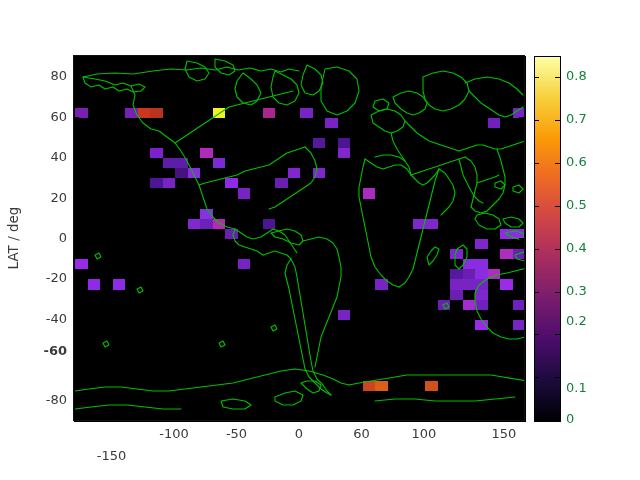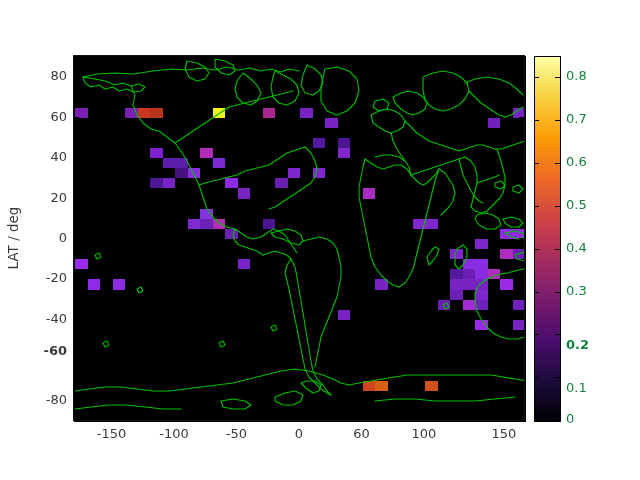--- a/index.html
+++ b/index.html
@@ -351,21 +351,21 @@
         <polyline points="438,130 444,128 448,132 444,136 438,134 438,130" style="stroke: rgb(0, 192, 0);"></polyline>
         <polyline points="420,126 426,124 430,128 426,132 420,130 420,126" style="stroke: rgb(0, 192, 0);"></polyline>
       </g>
     </svg>
   </div>
   <div id="axes-frame"></div>
 
   <div id="ticks-layer">
       <div class="tick-x" style="left: 111.5px;"></div>
       <div class="tick-x-top" style="left: 111.5px;"></div>
-      <div class="ticklabel-x" style="left: 81.5px;">-150</div>
+      <div class="ticklabel-x" style="left: 81.5px; margin-top: 22px;">-150</div>
       <div class="tick-x" style="left: 174px;"></div>
       <div class="tick-x-top" style="left: 174px;"></div>
       <div class="ticklabel-x" style="left: 144px;">-100</div>
       <div class="tick-x" style="left: 236.5px;"></div>
       <div class="tick-x-top" style="left: 236.5px;"></div>
       <div class="ticklabel-x" style="left: 206.5px;">-50</div>
       <div class="tick-x" style="left: 299px;"></div>
       <div class="tick-x-top" style="left: 299px;"></div>
       <div class="ticklabel-x" style="left: 269px;">0</div>
       <div class="tick-x" style="left: 361.5px;"></div>
@@ -413,21 +413,21 @@
   </div>
   <div id="colorbar-ticks">
       <div class="cb-tick" style="top: 420px;"></div>
       <div class="cb-tick-r" style="top: 420px;"></div>
       <div class="cb-label" style="top: 411px;">0</div>
       <div class="cb-tick" style="top: 377.176px;"></div>
       <div class="cb-tick-r" style="top: 377.176px;"></div>
       <div class="cb-label" style="top: 380px;">0.1</div>
       <div class="cb-tick" style="top: 334.353px;"></div>
       <div class="cb-tick-r" style="top: 334.353px;"></div>
-      <div class="cb-label" style="top: 337px; font-weight: bold;">0.2</div>
+      <div class="cb-label" style="top: 313px;">0.2</div>
       <div class="cb-tick" style="top: 291.529px;"></div>
       <div class="cb-tick-r" style="top: 291.529px;"></div>
       <div class="cb-label" style="top: 282.529px;">0.3</div>
       <div class="cb-tick" style="top: 248.706px;"></div>
       <div class="cb-tick-r" style="top: 248.706px;"></div>
       <div class="cb-label" style="top: 239.706px;">0.4</div>
       <div class="cb-tick" style="top: 205.882px;"></div>
       <div class="cb-tick-r" style="top: 205.882px;"></div>
       <div class="cb-label" style="top: 196.882px;">0.5</div>
       <div class="cb-tick" style="top: 163.059px;"></div>

